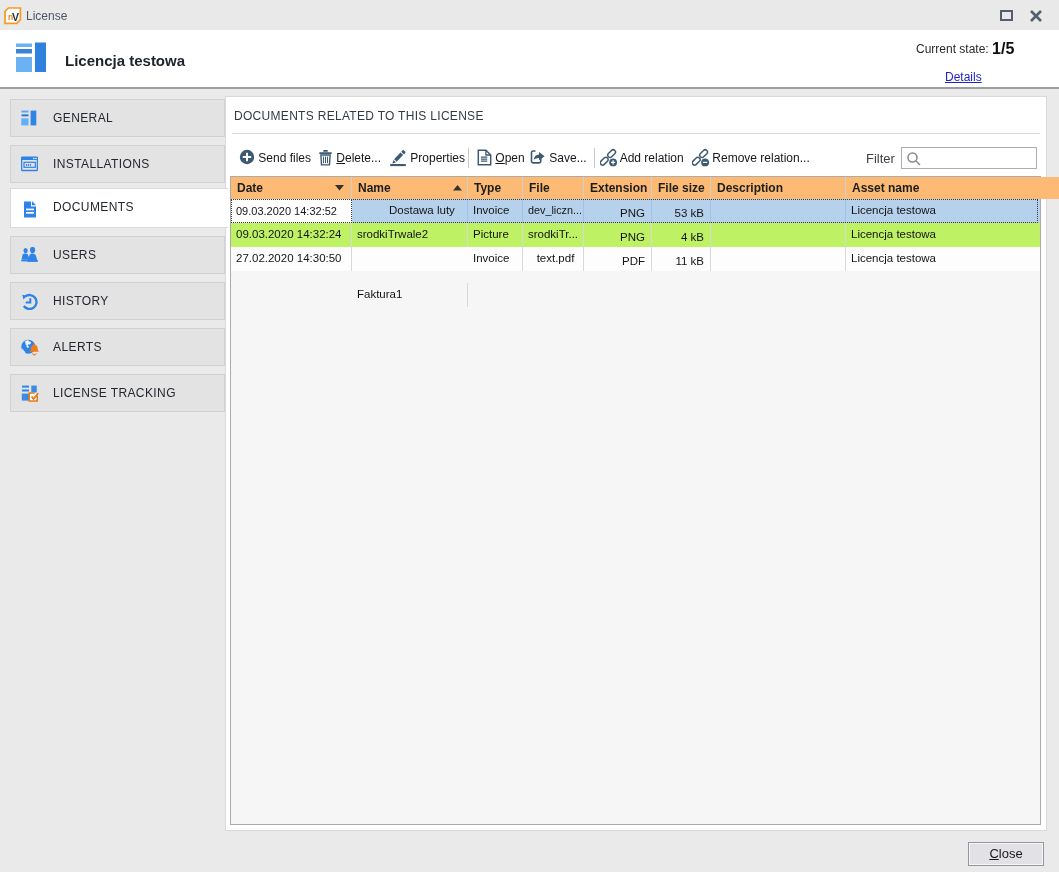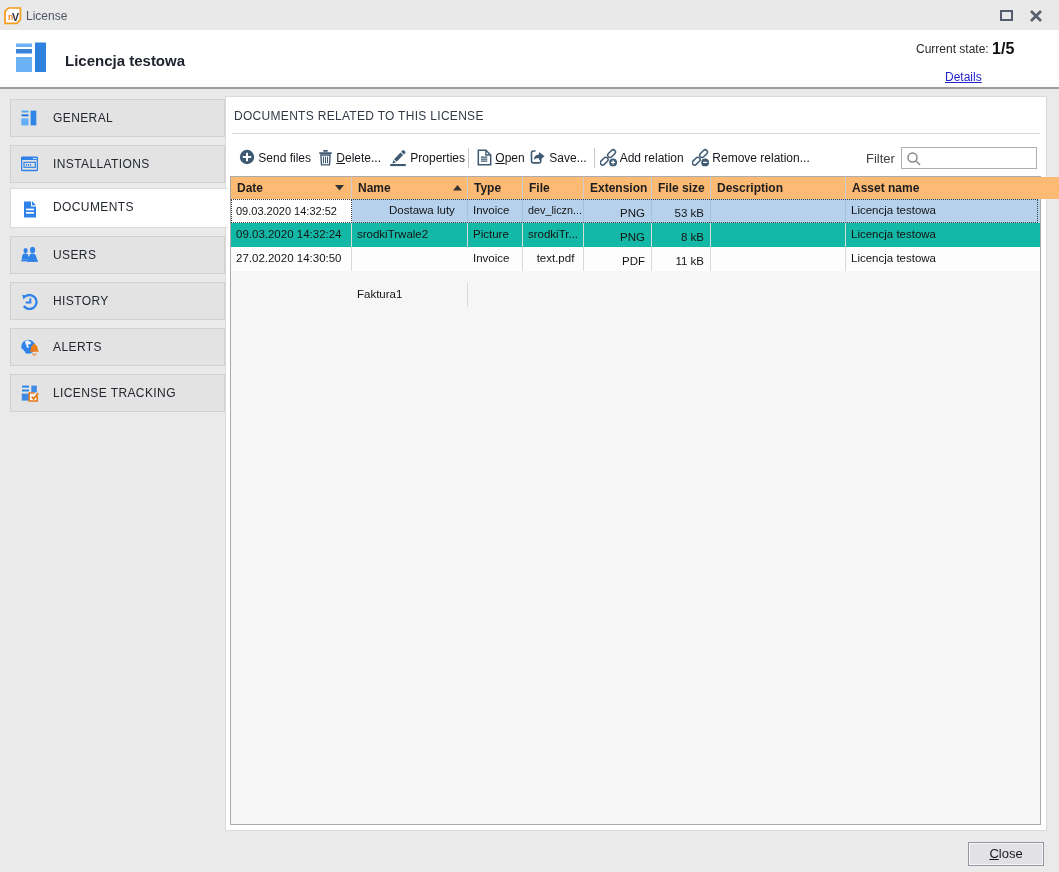--- a/index.html
+++ b/index.html
@@ -43,21 +43,21 @@
 #filterbox svg { position:absolute; left:4px; top:3px; }
 
 
 #tablebox { position:absolute; left:230px; top:176px; width:811px; height:649px; background:#f6f6f6; border:1px solid #ababab; z-index:2; }
 #thead { position:absolute; left:0; top:0; width:927px; height:22px; background:#fdba74;font-weight:bold; }
 .th { position:absolute; top:0; height:22px; line-height:22px; font-size:12px; color:#1d1d1d; padding-left:6px; border-right:1px solid #cfcfcf; }
 .row { position:absolute; width:809px; height:24px; }
 .td { position:absolute; top:0; height:24px; line-height:23px; font-size:11.5px; color:#141414; padding-left:5px; white-space:nowrap; overflow:hidden; border-right:1px solid #d9d9d9; }
 .td.r { text-align:right; padding-right:6px; line-height:28px; }
 #row1 { top:22px; }
-#row2 { top:46px; background:#14b8a6; }
+#row2 { top:46px; background:#bef264; }
 #row3 { top:70px; background:#fdfdfd; }
 #row1 .td { background:#b6d1ec; border-right:1px solid #a2c2e2; }
 #row1sel { position:absolute; left:0; top:22px; width:807px; height:24px; border:1px dotted #3c3c3c; z-index:3; pointer-events:none; }
 #row1date { position:absolute; left:0; top:22px; width:121px; height:24px; background:#fff; border:1px dotted #3c3c3c; z-index:4; line-height:22px; font-size:11px; color:#141414; padding-left:4px; }
 
 
 #closebtn { position:absolute; left:968px; top:842px; width:76px; height:24px; background:#e2e2e6; border:1px solid #9595a0; box-shadow:inset 0 0 0 1px #f6f6f8; text-align:center; line-height:22px; font-size:13px; color:#17191e; z-index:2; }
 </style>
 </head>
 <body>
@@ -255,21 +255,21 @@
       <div class="td" style="left:615px; width:194px; border-right:none;">Licencja testowa</div>
     </div>
     <div id="row1sel"></div>
     <div id="row1date">09.03.2020 14:32:52</div>
     <div class="row" id="row2">
       <div class="td" style="left:0; width:121px;">09.03.2020 14:32:24</div>
       <div class="td" style="left:121px; width:116px;">srodkiTrwale2</div>
       <div class="td" style="left:237px; width:55px;">Picture</div>
       <div class="td" style="left:292px; width:61px;">srodkiTr...</div>
       <div class="td r" style="left:353px; width:68px;">PNG</div>
-      <div class="td r" style="left:421px; width:59px;">8 kB</div>
+      <div class="td r" style="left:421px; width:59px;">4 kB</div>
       <div class="td" style="left:480px; width:135px;"></div>
       <div class="td" style="left:615px; width:194px; border-right:none;">Licencja testowa</div>
     </div>
     <div class="row" id="row3">
       <div class="td" style="left:0; width:121px;">27.02.2020 14:30:50</div>
       <div class="td" style="left:121px; width:116px;margin-top:36px;">Faktura1</div>
       <div class="td" style="left:237px; width:55px;">Invoice</div>
       <div class="td" style="left:292px; width:61px;text-align:center;">text.pdf</div>
       <div class="td r" style="left:353px; width:68px;">PDF</div>
       <div class="td r" style="left:421px; width:59px;">11 kB</div>

